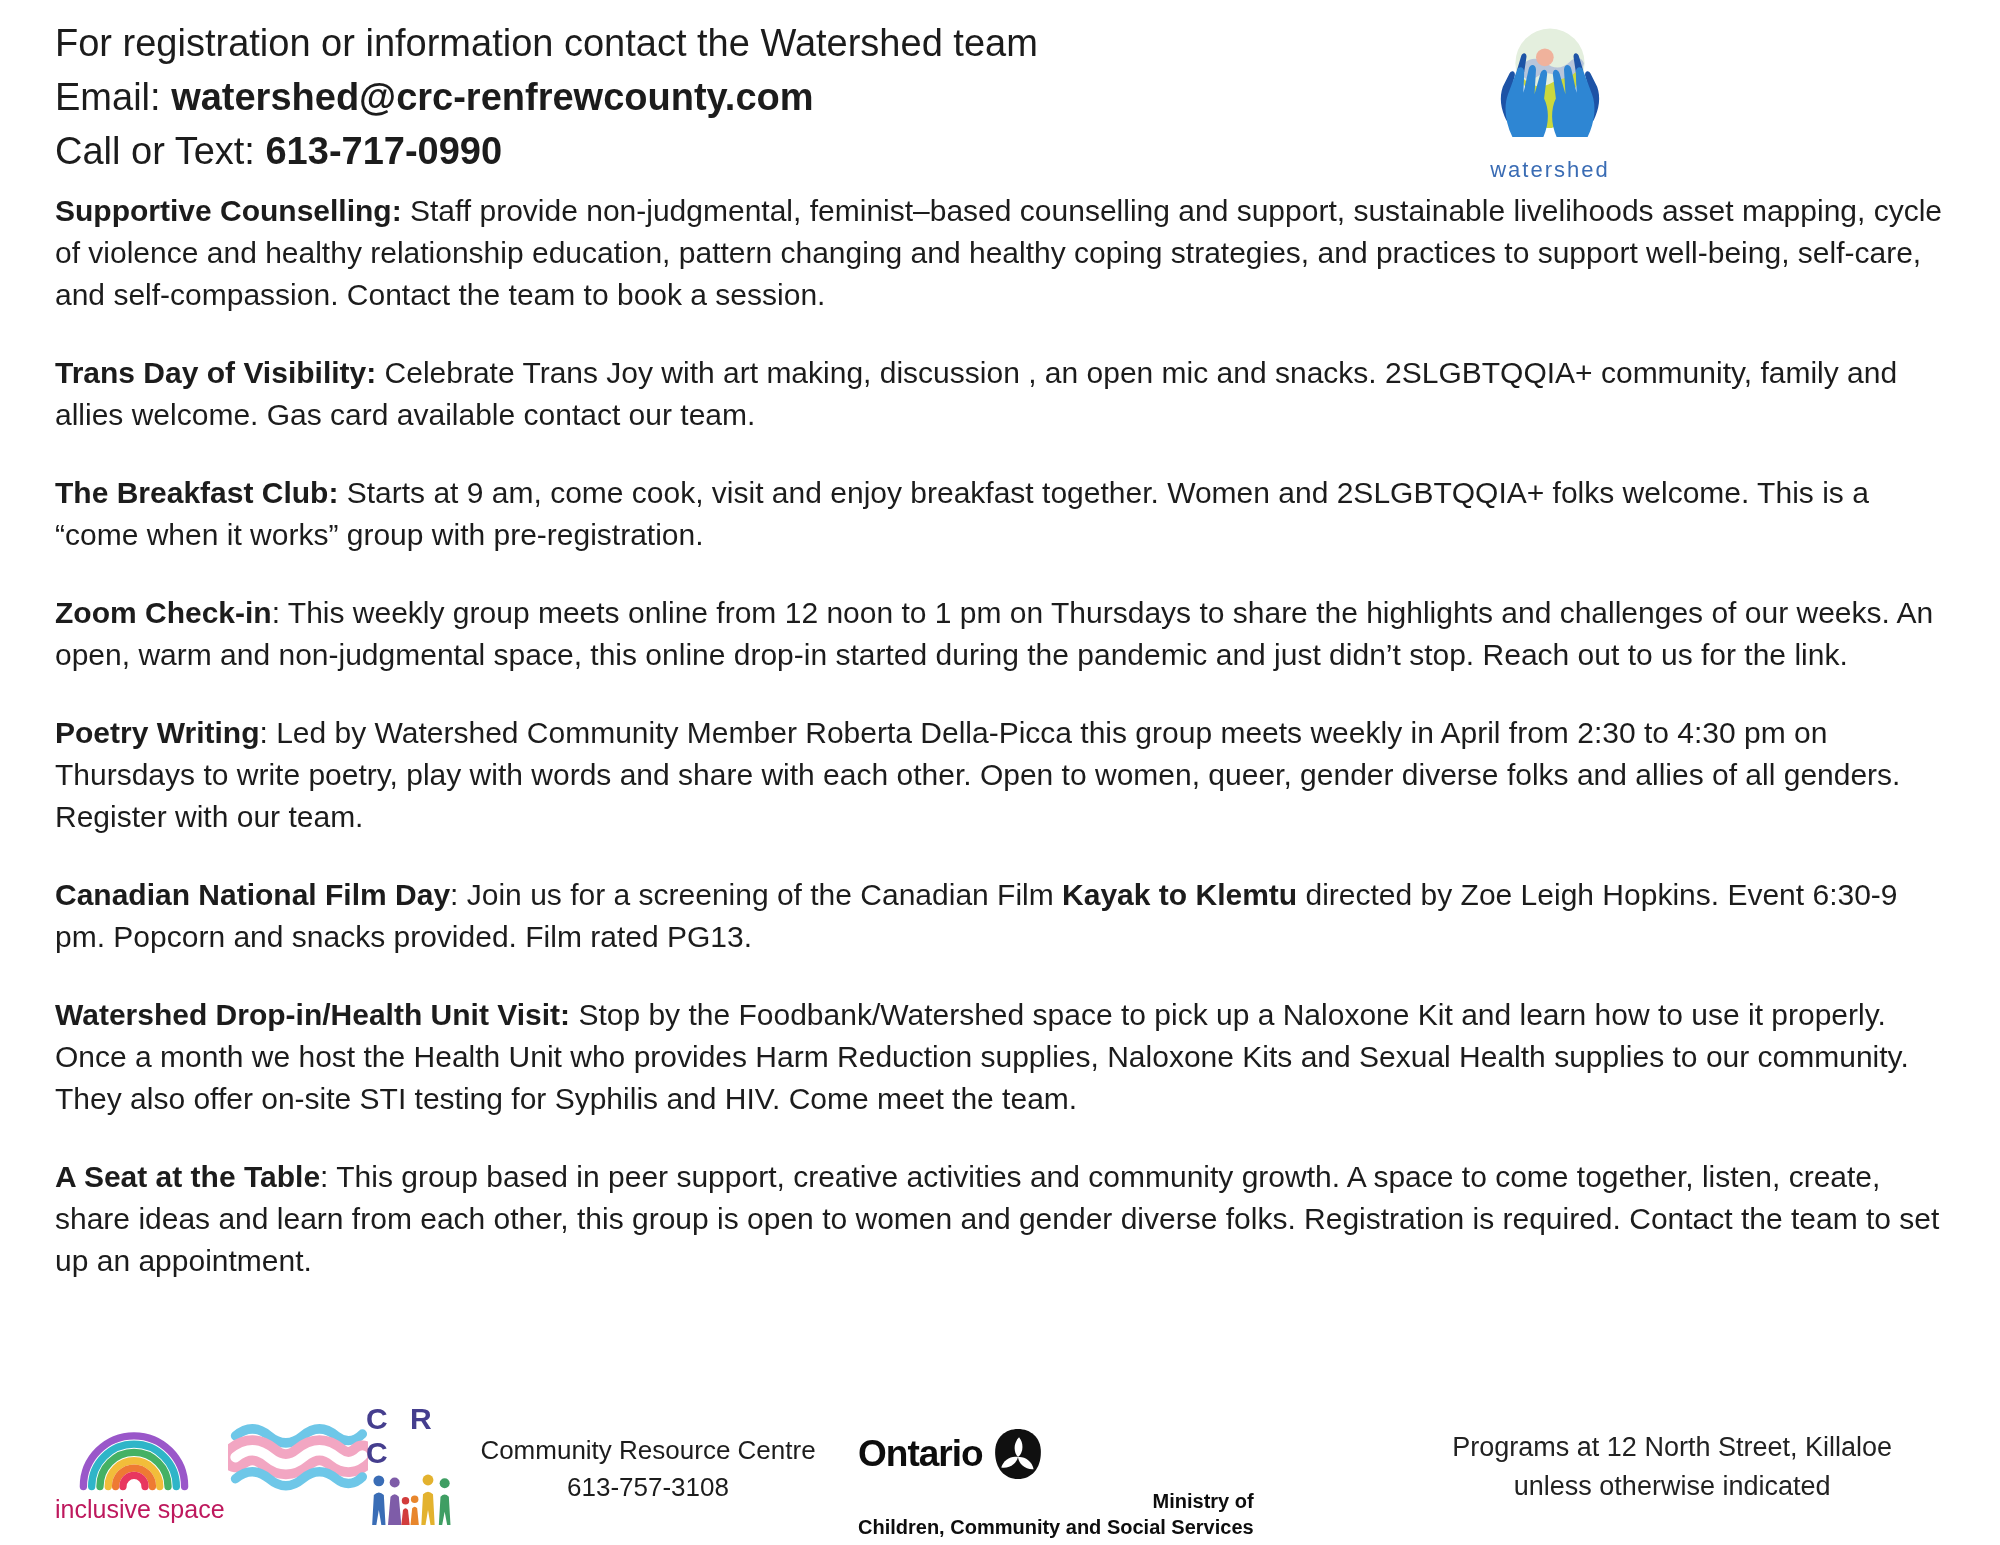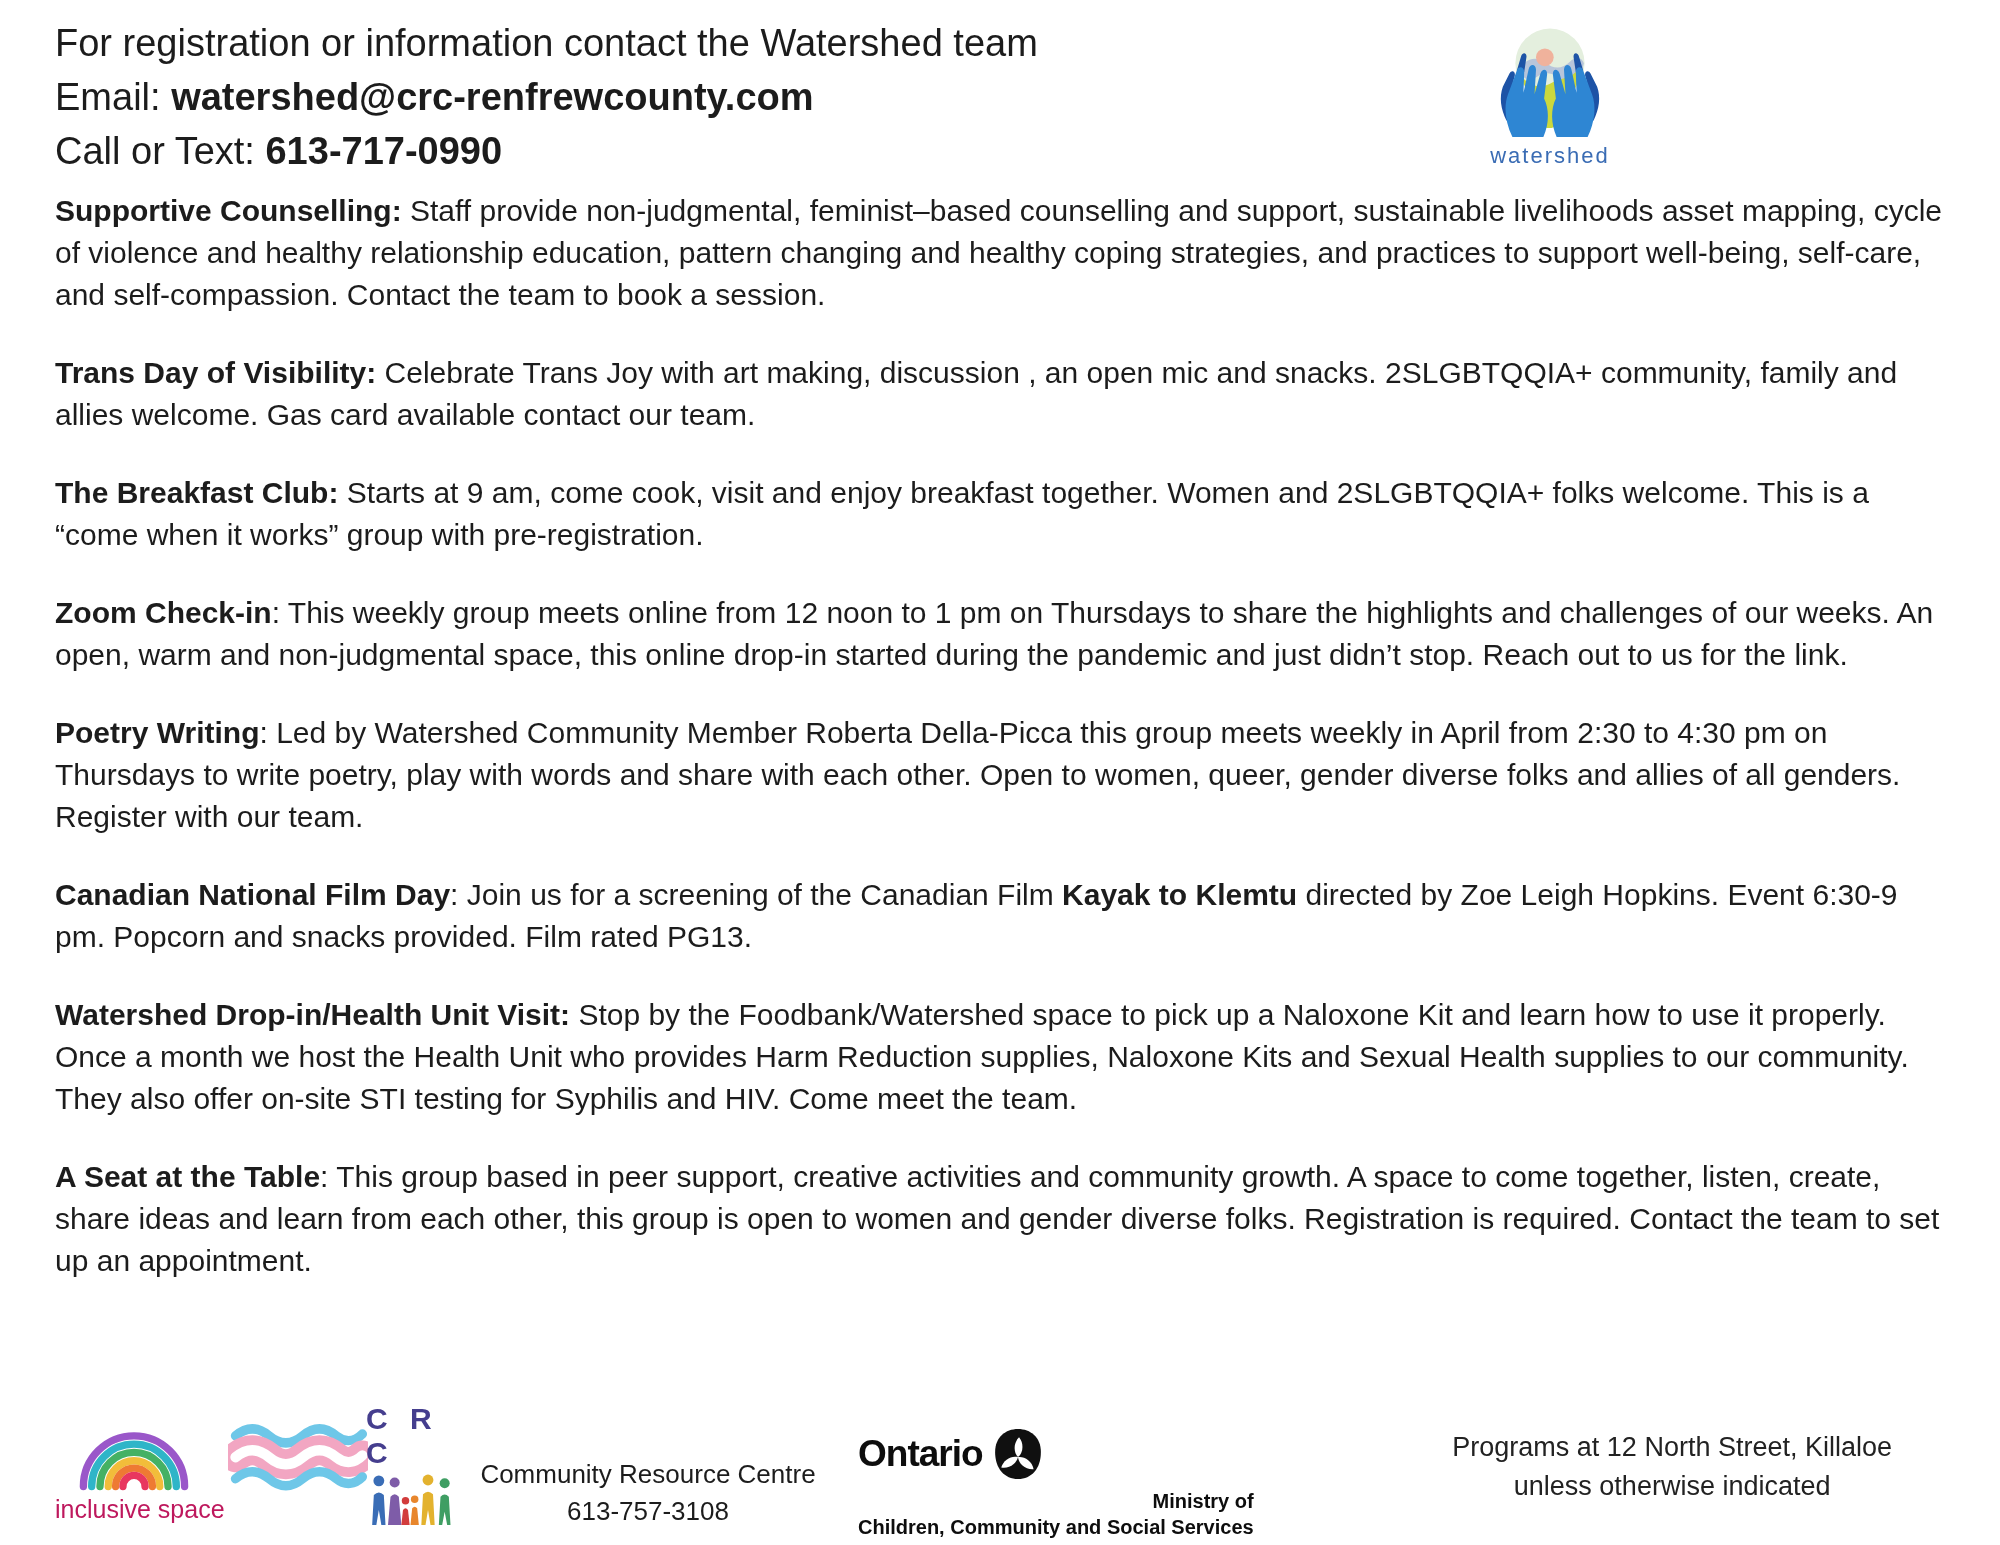--- a/index.html
+++ b/index.html
@@ -8,21 +8,21 @@
     font-family:"Liberation Sans", sans-serif; color:#1c1c1c; overflow:hidden;padding-left:20px;
   }
 
   
   .header { position:absolute; top:16px; left:55px; }
   .h-line { font-size:38px; line-height:54px; white-space:nowrap; }
   .bold { font-weight:700; }
 
   .logo-block { position:absolute; top:26px; left:1460px; width:180px; text-align:center; }
   .logo-block svg { display:block; margin:0 auto; }
-  .wordmark { color:#3a6cb4; font-size:22px; letter-spacing:2px; margin-top:2px; }
+  .wordmark { color:#3a6cb4; font-size:22px; letter-spacing:2px; margin-top:16px; }
 
   .hand-note {
     position:absolute; top:70px; left:1640px; width:290px; text-align:center;
     color:#4f5358; font-size:19px; line-height:26px; font-weight:700;
     font-family:"DejaVu Sans", sans-serif;
   }
   .hand-note span { display:block; }
 
   
   .content { position:absolute; top:190px; left:55px; width:1890px; }
@@ -37,21 +37,21 @@
   .inclusive-label { font-size:25px; margin-top:3px; color:#be185d; }
 
   .waves-block { position:absolute; left:228px; top:26px; }
 
   .crc-block { position:absolute; left:366px; top:6px; width:104px; }
   .crc-letters { color:#453e8e; font-weight:700; font-size:30px; letter-spacing:7px;
                  font-family:"Liberation Sans", sans-serif; }
   .crc-block svg { display:block; margin:0 auto; }
 
   .crc-text { position:absolute; left:468px; top:36px; width:360px; text-align:center;
-              font-size:26px; line-height:37px; color:#1c1c1c;margin-top:24px; }
+              font-size:26px; line-height:37px; color:#1c1c1c; }
 
   .ontario-block { position:absolute; left:858px; top:32px; }
   .ontario-row { display:flex; align-items:center; gap:10px; }
   .ontario-word { font-weight:700; font-size:37px; letter-spacing:-1px; color:#0d0d0d; }
   .ministry { font-weight:700; font-size:20px; line-height:26px; margin-top:8px; color:#0d0d0d; }
   .ministry span { display:block;text-align:right; }
 
   .location { position:absolute; right:108px; top:32px; text-align:center;
               font-size:27px; line-height:39px; color:#222; }
   .location span { display:block; }

